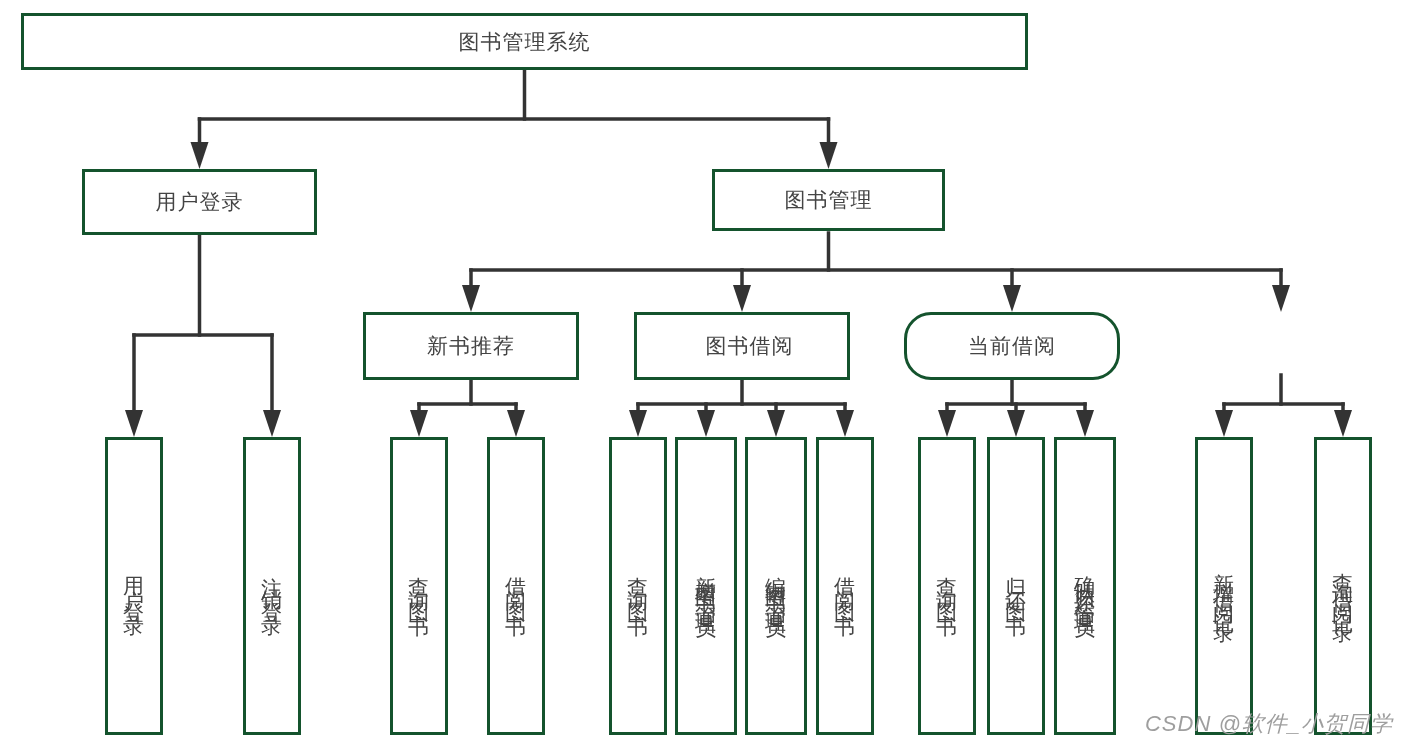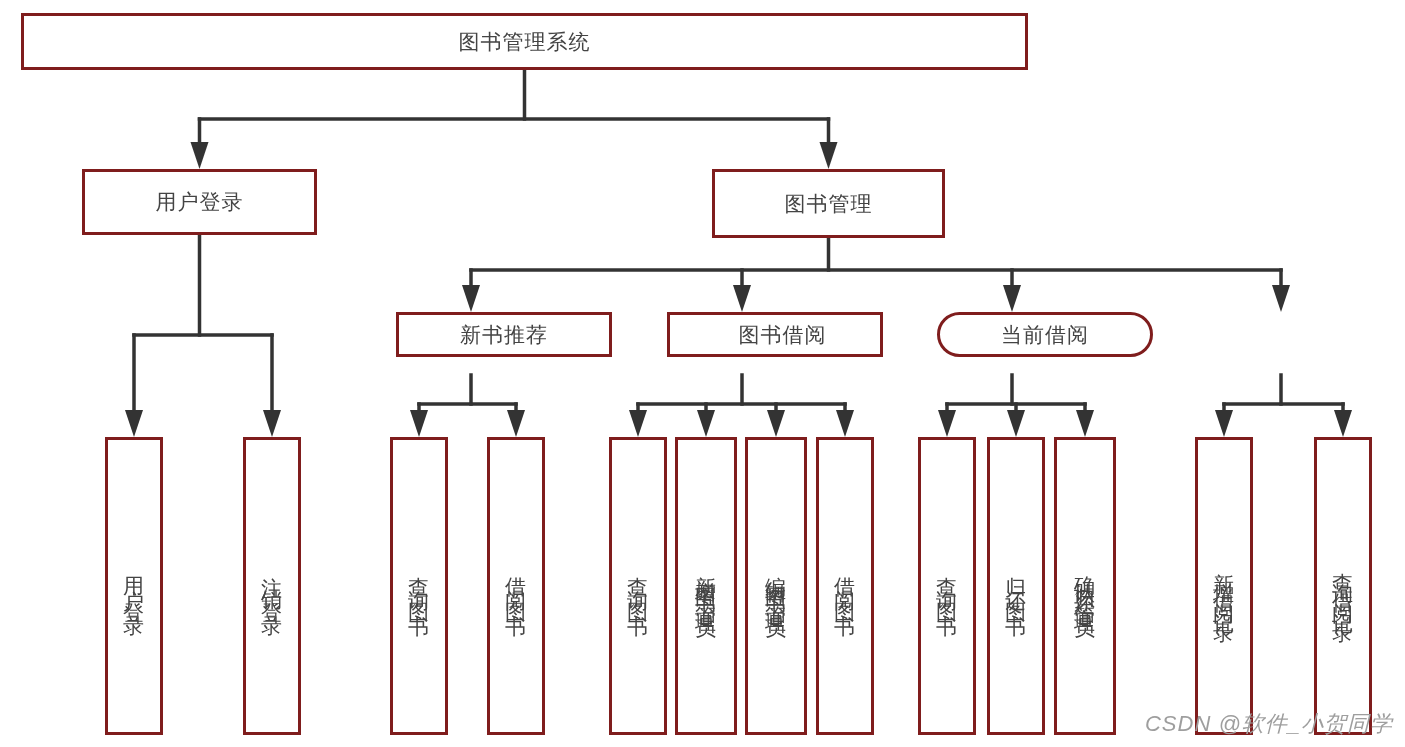--- a/index.html
+++ b/index.html
@@ -17,37 +17,37 @@
   .connectors {
     position: absolute;
     left: 0; top: 0;
     width: 1405px; height: 747px;
     z-index: 1;
   }
 
   .node {
     position: absolute;
     background: #ffffff;
-    border: 3px solid #7f1d1d;
+    border: 3px solid #14532d;
     display: flex;
     align-items: center;
     justify-content: center;
     color: #444444;
     z-index: 2;
     text-align: center;
   }
 
   .hlabel { font-size: 21px; letter-spacing: 1px; white-space: nowrap; }
 
   .root  { left: 21px;  top: 13px;  width: 1007px; height: 57px; }
 
   .l2a   { left: 82px;  top: 169px; width: 235px;  height: 66px; }
-  .l2b   { left: 712px; top: 169px; width: 233px;  height: 69px; }
+  .l2b   { left: 712px; top: 169px; width: 233px;  height: 62px; }
 
-  .l3    { top: 312px; height: 45px; width: 216px; margin-left: 33px; }
+  .l3    { top: 312px; height: 68px; width: 216px; }
   .g0    { left: 363px; }
   .g1    { left: 634px; padding-left: 15px; }
   .g2    { left: 904px; border-radius: 27px; }
   .g3    { left: 1173px; }
 
   .leaf {
     top: 437px;
     width: 58px;
     height: 298px;
     writing-mode: vertical-rl;

